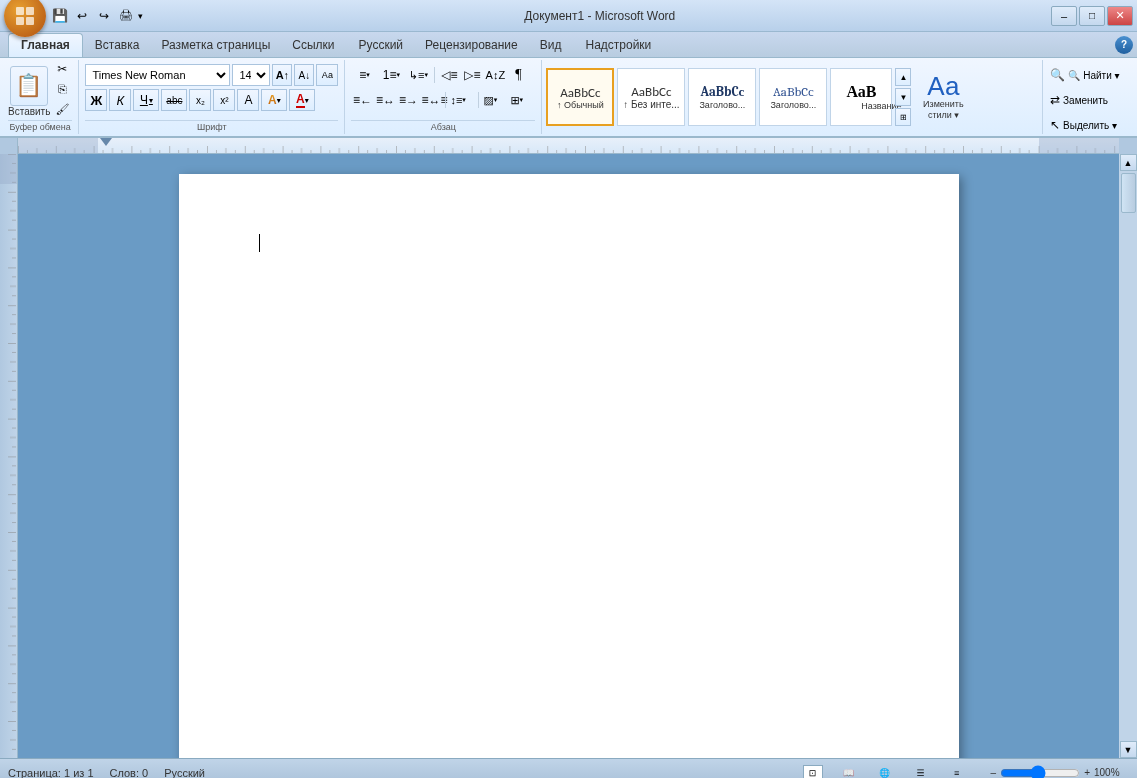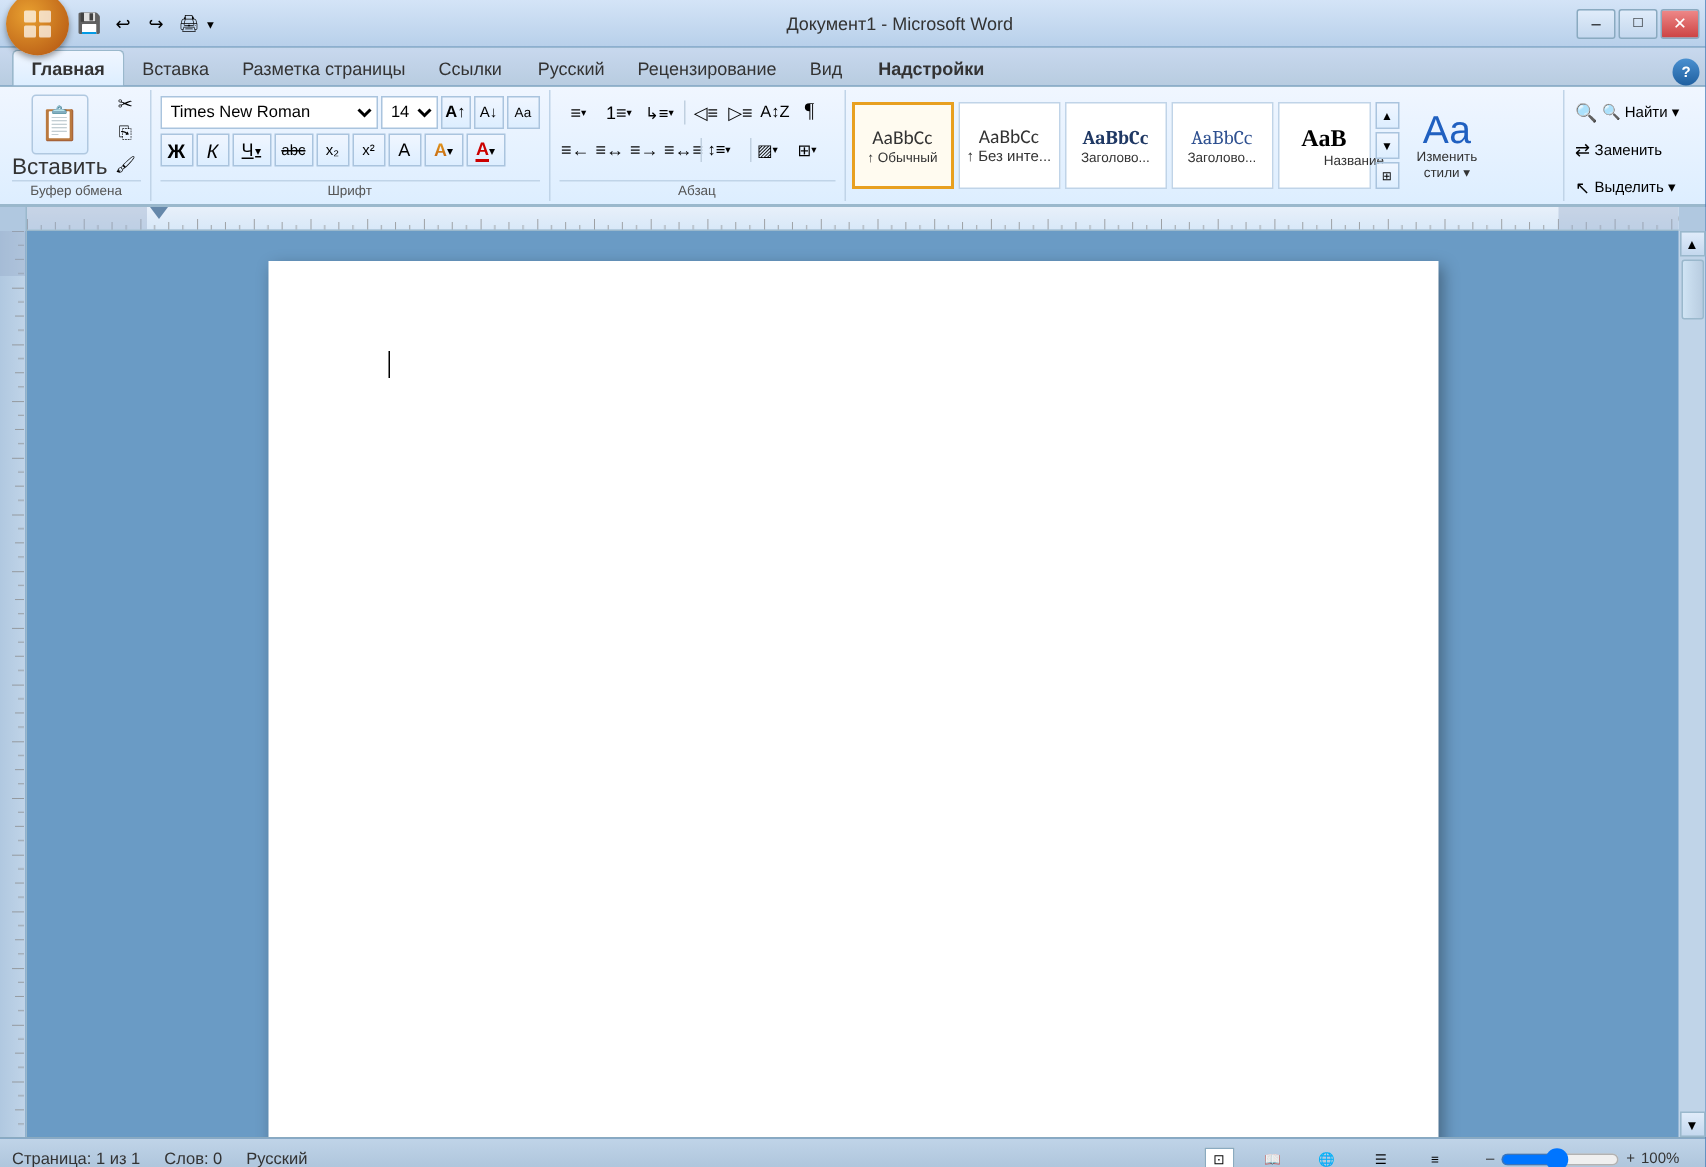--- a/index.html
+++ b/index.html
@@ -30,43 +30,43 @@
 
   <div style="flex:1;text-align:center;font-size:12px;color:#333;font-family:Segoe UI,sans-serif;">Документ1 - Microsoft Word</div>
 
   <div style="display:flex;gap:2px;margin-right:4px;">
     <button style="width:26px;height:20px;border:1px solid #8aaac0;border-radius:2px;background:linear-gradient(to bottom,#e0ecfa,#c4d8ee);font-size:11px;cursor:pointer;display:flex;align-items:center;justify-content:center;">–</button>
     <button style="width:26px;height:20px;border:1px solid #8aaac0;border-radius:2px;background:linear-gradient(to bottom,#e0ecfa,#c4d8ee);font-size:10px;cursor:pointer;display:flex;align-items:center;justify-content:center;">□</button>
     <button style="width:26px;height:20px;border:1px solid #8aaac0;border-radius:2px;background:linear-gradient(to bottom,#e88,#c44);font-size:11px;cursor:pointer;display:flex;align-items:center;justify-content:center;color:white;">✕</button>
   </div>
 </div>
 
-<div style="display:flex;align-items:flex-end;height:26px;background:linear-gradient(to bottom,#c8d8ee,#b8cce0);padding-left:8px;gap:0;border-bottom:1px solid #9ab8cc;">
+<div style="display:flex;align-items:center;height:26px;background:linear-gradient(to bottom,#c8d8ee,#b8cce0);padding-left:8px;gap:0;border-bottom:1px solid #9ab8cc;">
   <div style="padding:4px 12px;font-size:12px;color:#333;cursor:pointer;background:linear-gradient(to bottom,#f0f6ff,#ddeeff);border:1px solid #9ab8cc;border-bottom:none;border-radius:4px 4px 0 0;font-weight:bold;height:24px;display:flex;align-items:center;">Главная</div>
   <div style="padding:4px 12px;font-size:12px;color:#333;cursor:pointer;height:22px;display:flex;align-items:center;">Вставка</div>
   <div style="padding:4px 10px;font-size:12px;color:#333;cursor:pointer;height:22px;display:flex;align-items:center;">Разметка страницы</div>
   <div style="padding:4px 12px;font-size:12px;color:#333;cursor:pointer;height:22px;display:flex;align-items:center;">Ссылки</div>
   <div style="padding:4px 12px;font-size:12px;color:#333;cursor:pointer;height:22px;display:flex;align-items:center;">Русский</div>
   <div style="padding:4px 10px;font-size:12px;color:#333;cursor:pointer;height:22px;display:flex;align-items:center;">Рецензирование</div>
   <div style="padding:4px 12px;font-size:12px;color:#333;cursor:pointer;height:22px;display:flex;align-items:center;">Вид</div>
-  <div style="padding:4px 12px;font-size:12px;color:#333;cursor:pointer;height:22px;display:flex;align-items:center;font-weight:bold;">Надстройки</div>
+  <div style="padding:4px 12px;font-size:12px;color:#333;cursor:pointer;height:22px;display:flex;align-items:center;">Надстройки</div>
   <div style="flex:1;"></div>
   <div style="width:18px;height:18px;border-radius:50%;background:linear-gradient(to bottom,#4a90d0,#2060a0);color:white;font-size:10px;font-weight:bold;display:flex;align-items:center;justify-content:center;margin-right:4px;cursor:pointer;">?</div>
 </div>
 
 <div style="display:flex;align-items:stretch;background:linear-gradient(to bottom,#f0f6ff,#ddeeff);height:80px;border-bottom:2px solid #9ab8cc;gap:0;padding:2px;">
 
   <div style="display:flex;flex-direction:column;align-items:center;padding:2px 6px;border-right:1px solid #c0d4e8;min-width:60px;">
     <div style="flex:1;display:flex;align-items:center;gap:2px;">
 
       <div style="display:flex;flex-direction:column;align-items:center;">
         <button style="width:38px;height:40px;border:1px solid #b0c8e0;background:linear-gradient(to bottom,#f0f6ff,#ddeeff);border-radius:3px;cursor:pointer;display:flex;flex-direction:column;align-items:center;justify-content:center;font-size:22px;">
           📋
         </button>
-        <span style="font-size:15px;color:#333;text-align:right;">Вставить</span>
+        <span style="font-size:10px;color:#333;text-align:right;">Вставить</span>
       </div>
 
       <div style="display:flex;flex-direction:column;gap:2px;margin-top:-4px;">
         <button style="width:20px;height:18px;border:none;background:transparent;cursor:pointer;font-size:12px;" title="Вырезать">✂</button>
         <button style="width:20px;height:18px;border:none;background:transparent;cursor:pointer;font-size:11px;" title="Копировать">⎘</button>
         <button style="width:20px;height:18px;border:none;background:transparent;cursor:pointer;font-size:11px;" title="Формат по образцу">🖌</button>
       </div>
     </div>
     <div style="font-size:9px;color:#555;border-top:1px solid #c0d4e8;width:100%;text-align:center;padding-top:1px;">Буфер обмена</div>
   </div>

